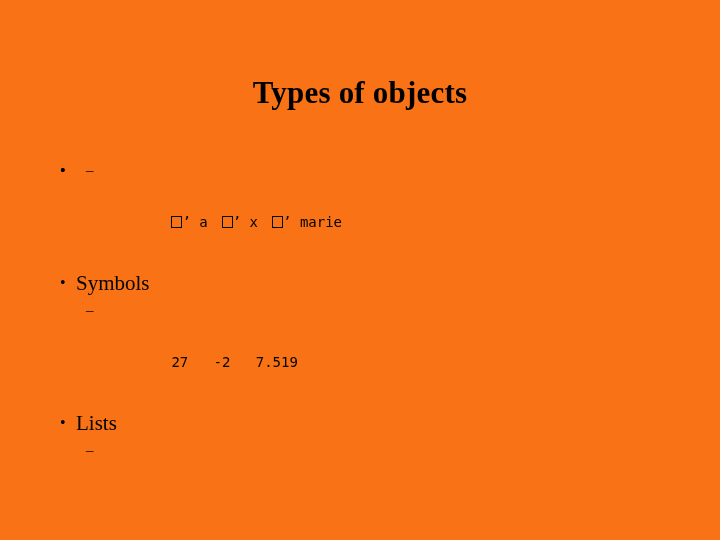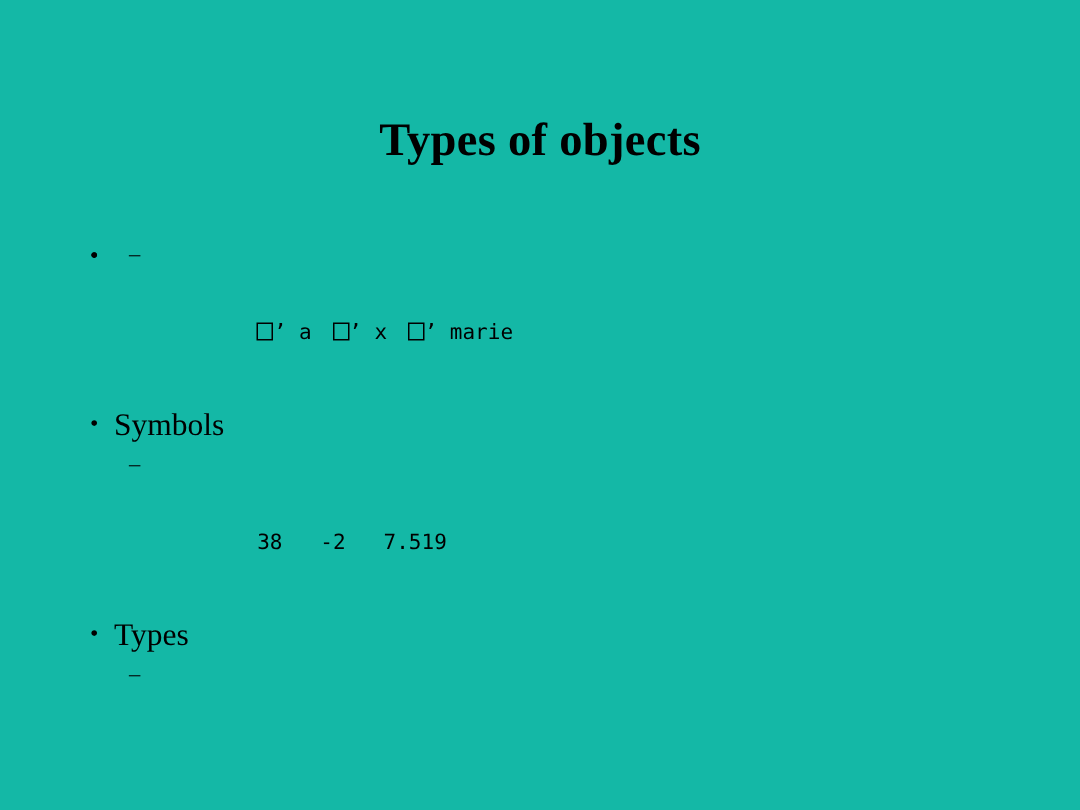--- a/index.html
+++ b/index.html
@@ -14,21 +14,21 @@
     color: #000000;
     overflow: hidden;
     position: relative;
   }
 
   .slide {
     position: absolute;
     inset: 0;
     width: 720px;
     height: 540px;
-    background: #14b8a6;
+    background: #f97316;
   }
 
   
   .slide-title {
     position: absolute;
     left: 0;
     top: 74px;
     width: 720px;
     text-align: center;
     font-family: "Liberation Serif", "DejaVu Serif", serif;
@@ -130,28 +130,28 @@
       </div>
     </div>
 
     <div class="topic">
       <div class="lvl1" style="margin-top:8px;">
         <span class="bullet-mark">•</span>
         <span>Symbols</span>
       </div>
       <div class="lvl2">
         <span class="dash-mark">–</span>
-        <span>38   -2   7.519</span>
+        <span>27   -2   7.519</span>
       </div>
     </div>
 
     <div class="topic">
       <div class="lvl1" style="margin-top:8px;">
         <span class="bullet-mark">•</span>
-        <span>Types</span>
+        <span>Lists</span>
       </div>
       <div class="lvl2">
         <span class="dash-mark">–</span>
         <span class="spacer-md"></span>
       </div>
     </div>
 
   </div>
 </div>
 

